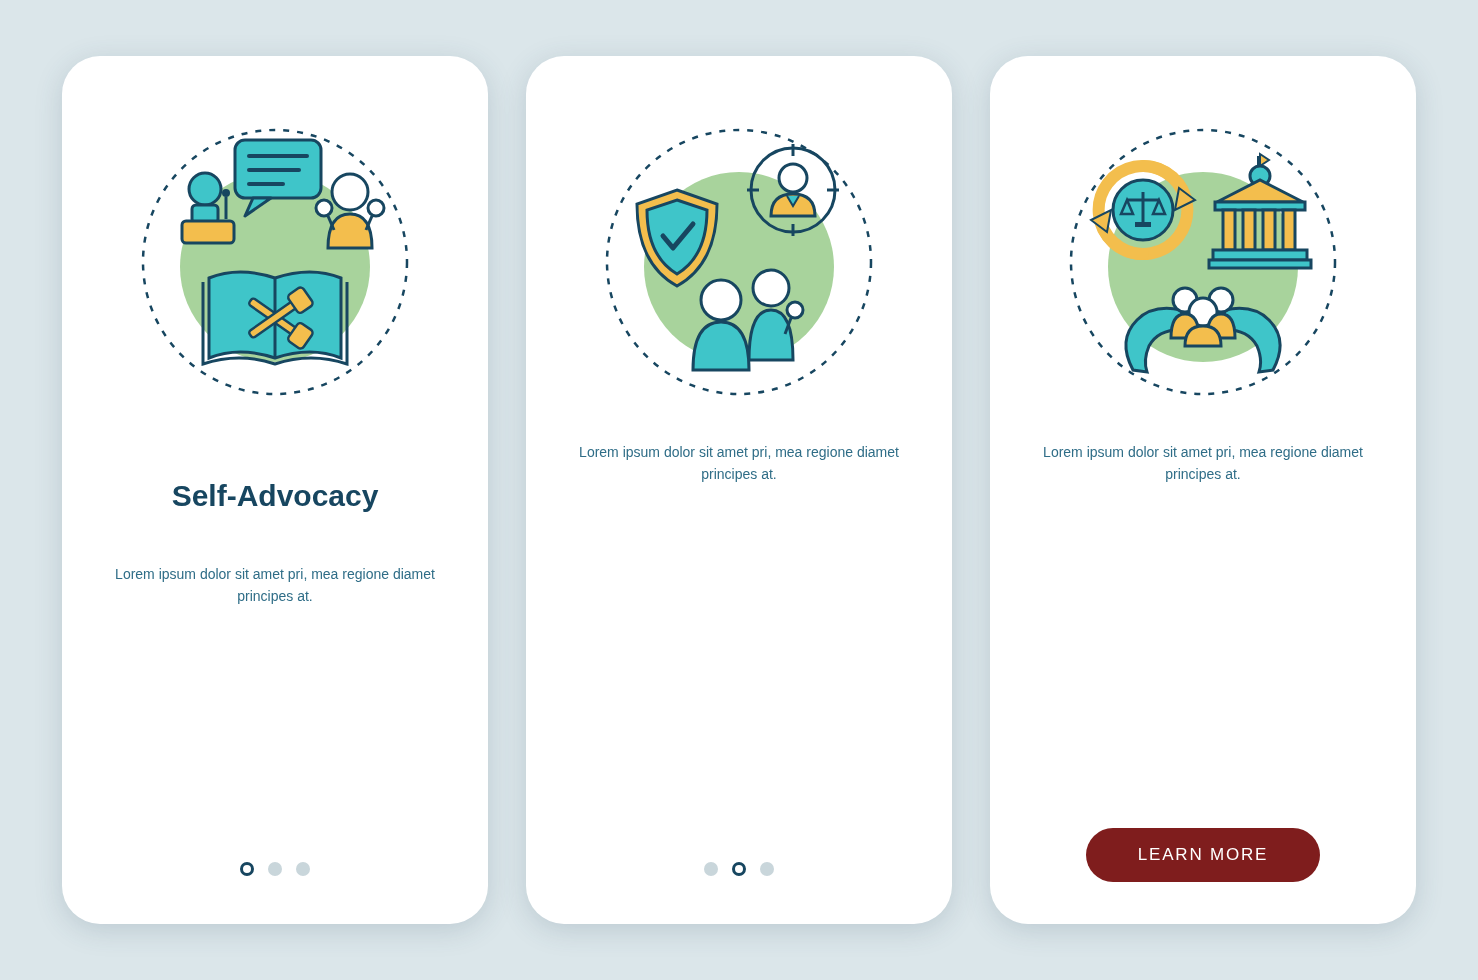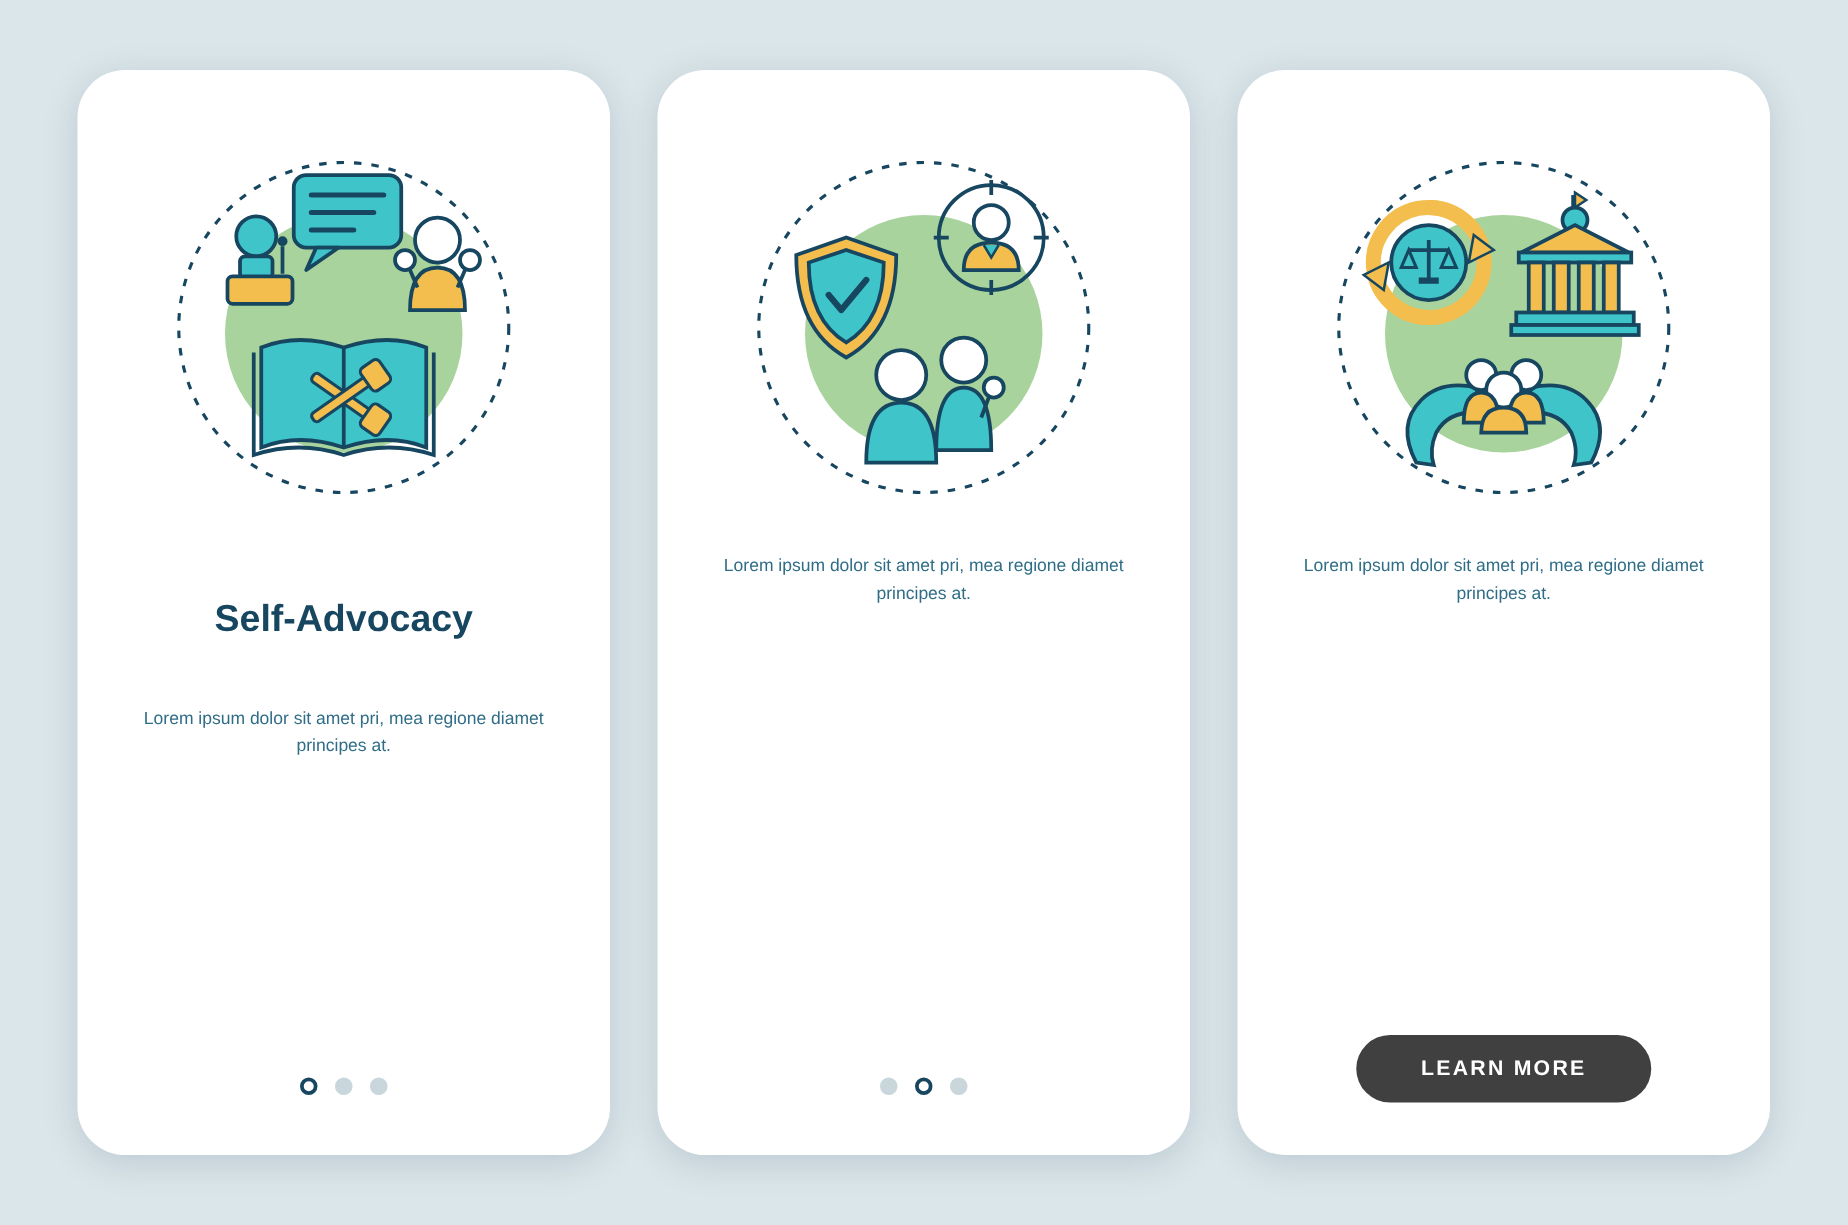--- a/index.html
+++ b/index.html
@@ -45,27 +45,27 @@
   .dots { display:flex; gap:14px; align-items:center; margin-bottom:6px; }
   .dot {
     width:14px; height:14px; border-radius:50%;
     background:#c9d6db;
   }
   .dot.active {
     background:#ffffff;
     border:3px solid #174660;
   }
   .cta {
-    background:#404040;
+    background:#7f1d1d;
     color:#ffffff;
     border:none;
     border-radius:999px;
     padding:17px 52px;
     font-size:17px;
-    font-weight:700;
+    font-weight:400;
     letter-spacing:1.8px;
     cursor:pointer;
   }
   svg { display:block; }
 </style>
 </head>
 <body>
 
 <div class="phone">
   <div class="illus-wrap">

